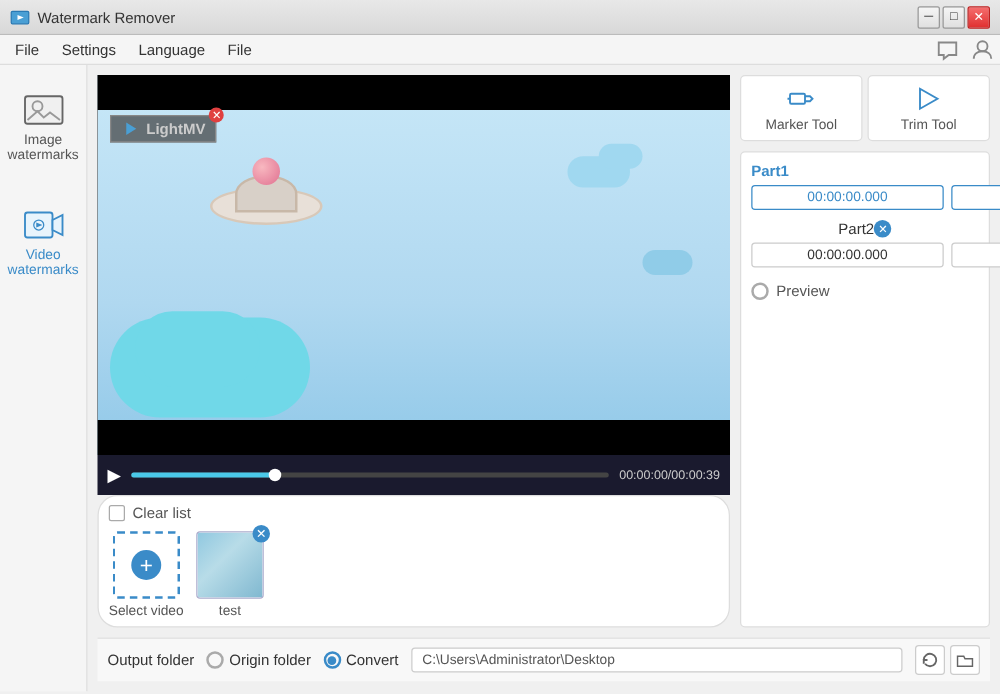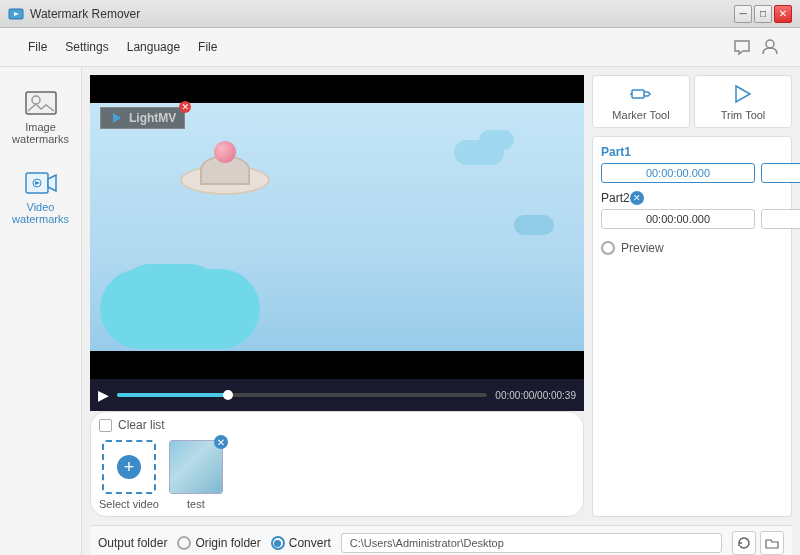--- a/index.html
+++ b/index.html
@@ -23,24 +23,24 @@
       width: 18px; height: 18px; border: 1px solid #999;
       background: linear-gradient(to bottom, #f5f5f5, #e0e0e0);
       cursor: pointer; display: flex; align-items: center; justify-content: center;
       font-size: 10px; color: #333; border-radius: 2px;
     }
     .titlebar-btn.close { background: linear-gradient(to bottom, #f56e6e, #e03030); color: white; border-color: #c02020; }
 
     
     .menubar {
       background: #f5f5f5;
-      height: 39px;
-      display: flex;
-      align-items: center;
-      padding: 0 20px;
+      height: 24px;
+      display: flex;
+      align-items: center;
+      padding: 0 4px;
       border-bottom: 1px solid #ddd;
       gap: 2px;
     }
     .menu-item {
       padding: 3px 8px;
       cursor: pointer;
       font-size: 12px;
       color: #333;
       border-radius: 2px;
     }
@@ -49,28 +49,28 @@
 
     
     .main-container {
       display: flex;
       height: calc(555px - 28px - 26px);
       background: #f0f0f0;
     }
 
     
     .sidebar {
-      width: 82px;
+      width: 70px;
       background: #f5f5f5;
       border-right: 1px solid #ddd;
       display: flex;
       flex-direction: column;
       align-items: center;
       padding-top: 10px;
-      gap: 4px;
+      gap: 16px;
     }
     .sidebar-item {
       width: 80px;
       display: flex;
       flex-direction: column;
       align-items: center;
       padding: 8px 4px;
       border-radius: 4px;
       cursor: pointer;
       color: #555;
@@ -224,21 +224,21 @@
     .time-input {
       flex: 1;
       border: 1px solid #3a8bc8;
       border-radius: 3px;
       padding: 3px 5px;
       font-size: 11px;
       color: #3a8bc8;
       text-align: center;
       background: white;
     }
-    .part2-label { font-size: 12px; color: #333; margin-bottom: 4px; display: flex; justify-content: flex-start; align-items: center; }
+    .part2-label { font-size: 12px; color: #333; margin-bottom: 4px; display: flex; justify-content: center; align-items: center; }
     .part2-close { width: 14px; height: 14px; background: #3a8bc8; border-radius: 50%; color: white; font-size: 9px; display: flex; align-items: center; justify-content: center; cursor: pointer; }
     .time-input-plain {
       flex: 1;
       border: 1px solid #ccc;
       border-radius: 3px;
       padding: 3px 5px;
       font-size: 11px;
       color: #333;
       text-align: center;
       background: white;

